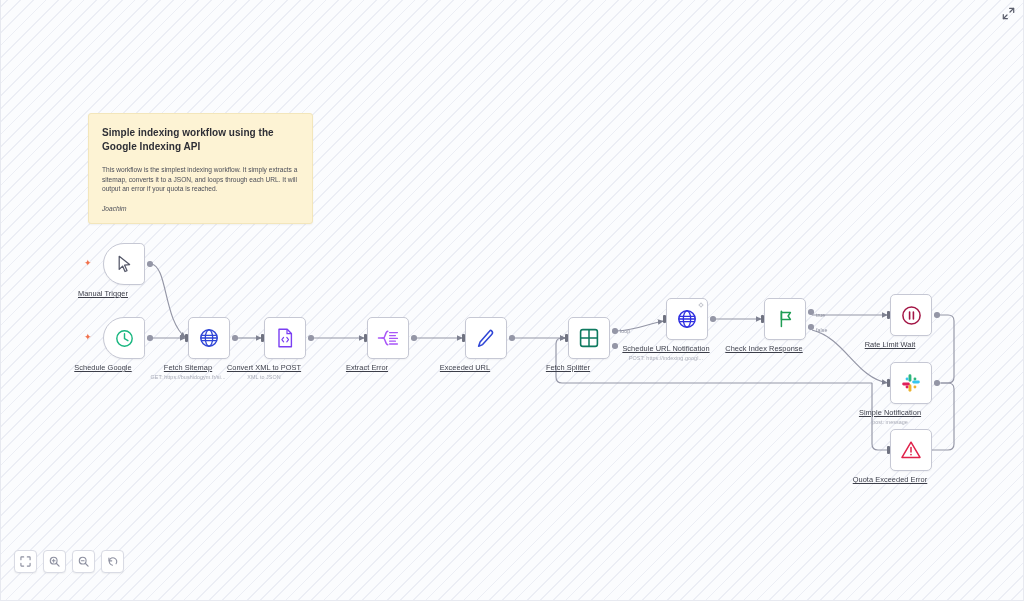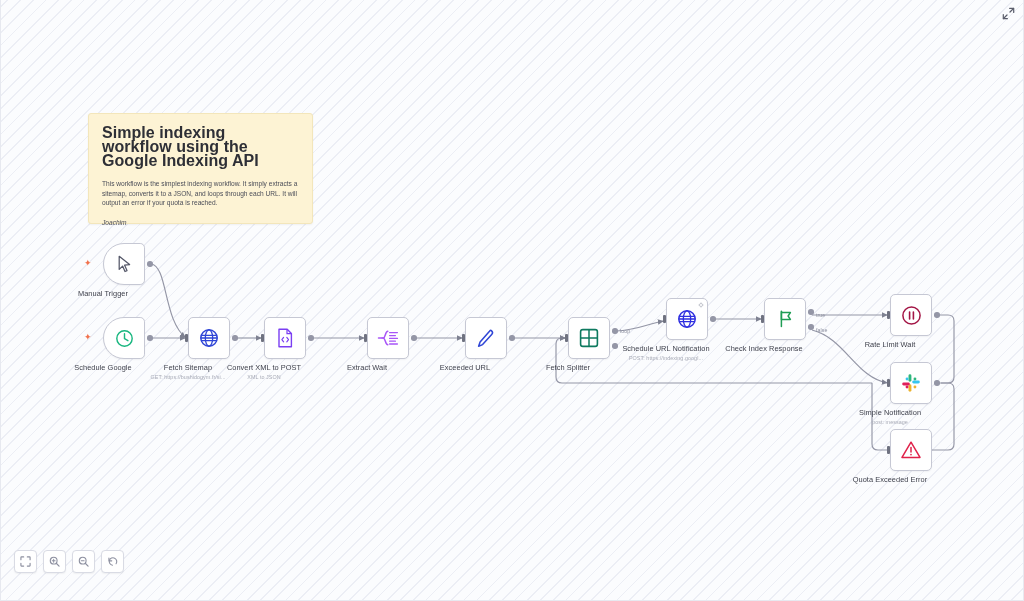--- a/index.html
+++ b/index.html
@@ -36,41 +36,41 @@
   }
 
   
   .sticky{
     position:absolute;left:88px;top:113px;width:225px;height:111px;
     background:#fdf3d4;border:1px solid #f3e6bb;border-radius:3px;
     box-sizing:border-box;padding:12px 13px 8px 13px;
     box-shadow:0 1px 2px rgba(0,0,0,.05);
   }
   .sticky h1{
-    margin:0 0 11px 0;font-size:16px;line-height:14px;
+    margin:0 0 11px 0;font-size:10px;line-height:14px;
     font-weight:bold;color:#2e2f36;letter-spacing:.05px;
   }
   .sticky p{
     margin:0 0 10px 0;font-size:6.6px;line-height:9.6px;color:#4b4d58;
   }
   .sticky .sig{margin:0;font-size:6.6px;font-style:italic;color:#4b4d58;}
 
   
   .node{position:absolute;}
   .node .box{
     position:absolute;left:0;top:0;
     width:42px;height:42px;box-sizing:border-box;
     background:#ffffff;border:1px solid #c6c8d4;border-radius:5px;
     display:flex;align-items:center;justify-content:center;
     box-shadow:0 1px 1.5px rgba(30,32,50,.05);
   }
   .node.trigger .box{border-radius:22px 5px 5px 22px;}
   .node .lbl{
     position:absolute;top:46px;left:50%;transform:translateX(-50%);
-    font-size:7.4px;color:#3c3e49;white-space:nowrap;letter-spacing:.05px;
+    font-size:7.4px;color:#3c3e49;white-space:nowrap;letter-spacing:.05px;text-decoration:underline;
   }
   .node .sub{
     position:absolute;top:57px;left:50%;transform:translateX(-50%);
     font-size:5.4px;color:#a7aab6;white-space:nowrap;letter-spacing:.05px;
   }
   .port{
     position:absolute;width:5.6px;height:5.6px;border-radius:50%;
     background:#9496a6;
   }
   .port.in{
@@ -196,21 +196,21 @@
     <div class="node" style="left:367px;top:317px;">
       <div class="port in" style="left:-3px;top:17px;"></div>
       <div class="box">
         <svg class="glyph" width="22" height="18" viewBox="0 0 22 18">
           <path d="M1.5 9 H6.2" stroke="#a855f7" stroke-width="1.5" stroke-linecap="round"></path>
           <path d="M10.8 2.2 C8.2 2.2 8.6 8.4 6.4 9 C8.6 9.6 8.2 15.8 10.8 15.8" fill="none" stroke="#a855f7" stroke-width="1.5" stroke-linecap="round"></path>
           <path d="M12.6 3.6 H20.4 M12.6 6.6 H18.4 M12.6 9.4 H20.4 M12.6 12.2 H18.4 M12.6 15 H20.4" stroke="#a855f7" stroke-width="1.3" stroke-linecap="round"></path>
         </svg>
       </div>
       <div class="port" style="left:44px;top:18px;"></div>
-      <div class="lbl">Extract Wait</div>
+      <div class="lbl">Extract Error</div>
     </div>
 
     <div class="node" style="left:465px;top:317px;">
       <div class="port in" style="left:-3px;top:17px;"></div>
       <div class="box">
         <svg class="glyph" width="20" height="21" viewBox="0 0 20 21">
           <path d="M15.4 2.6 C16.6 3.7 16.8 5.2 15.9 6.2 L6.6 16.6 L2.6 18.2 L4.1 14.1 L13.5 3.3 C14.3 2.3 14.6 2.0 15.4 2.6 Z" fill="none" stroke="#2f45d6" stroke-width="1.5" stroke-linejoin="round"></path>
         </svg>
       </div>
       <div class="port" style="left:44px;top:18px;"></div>

